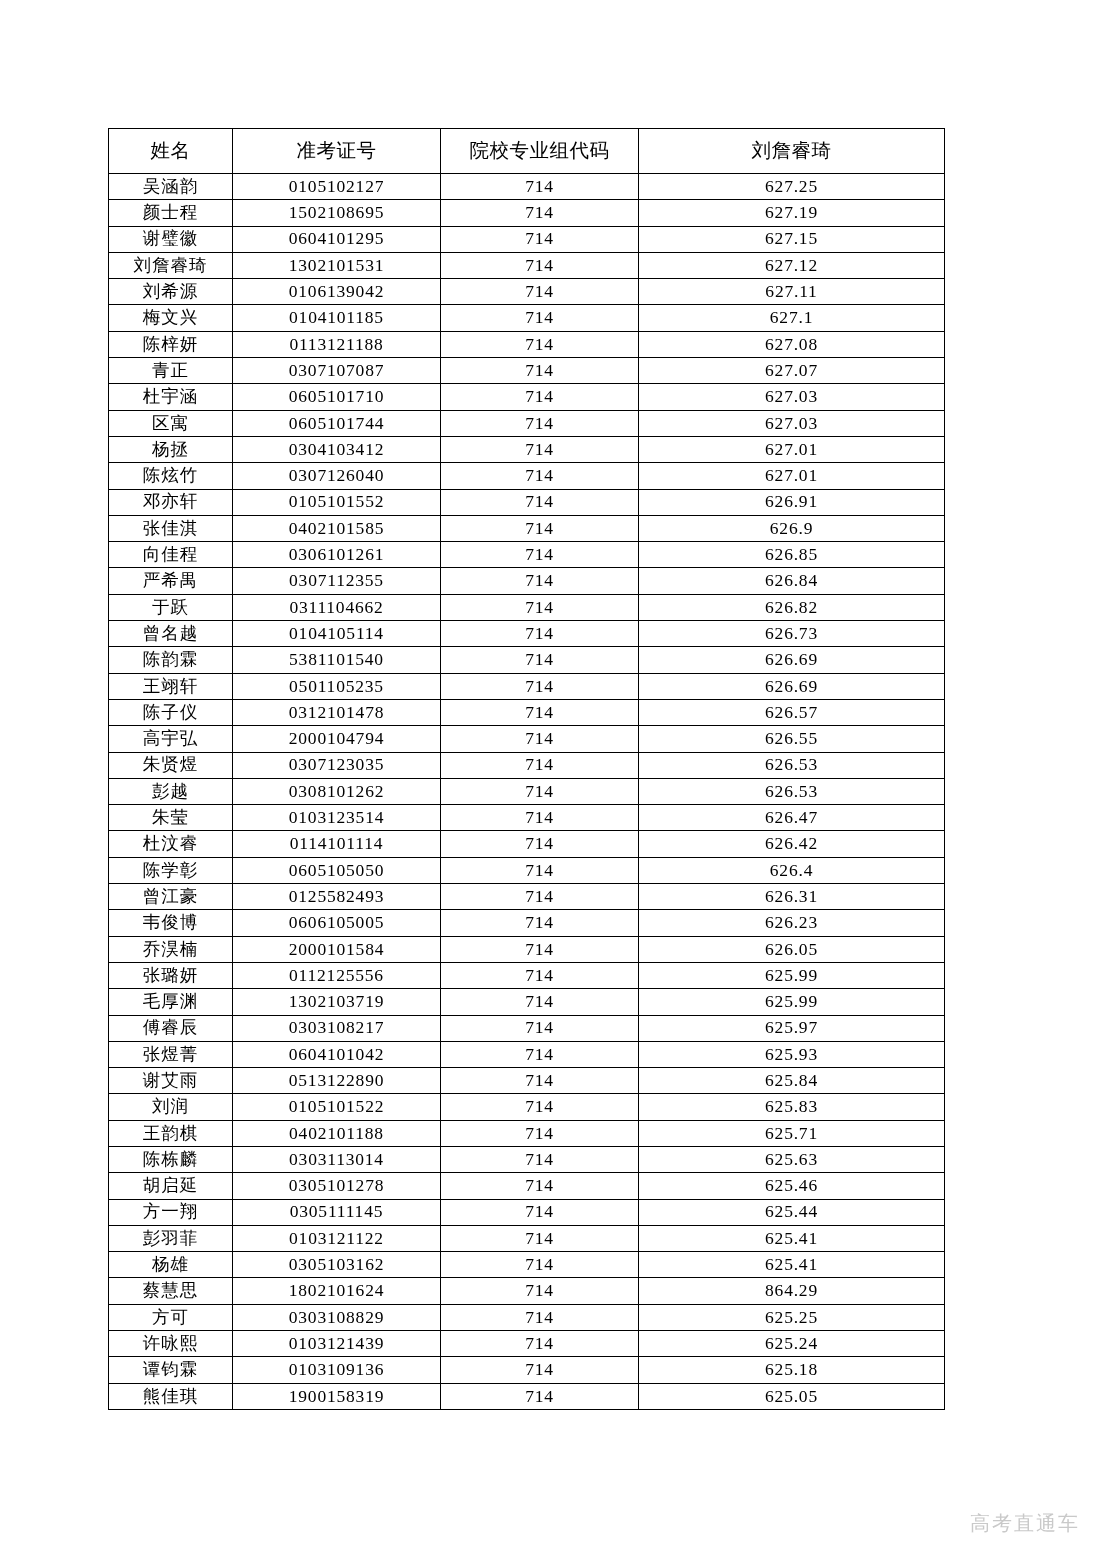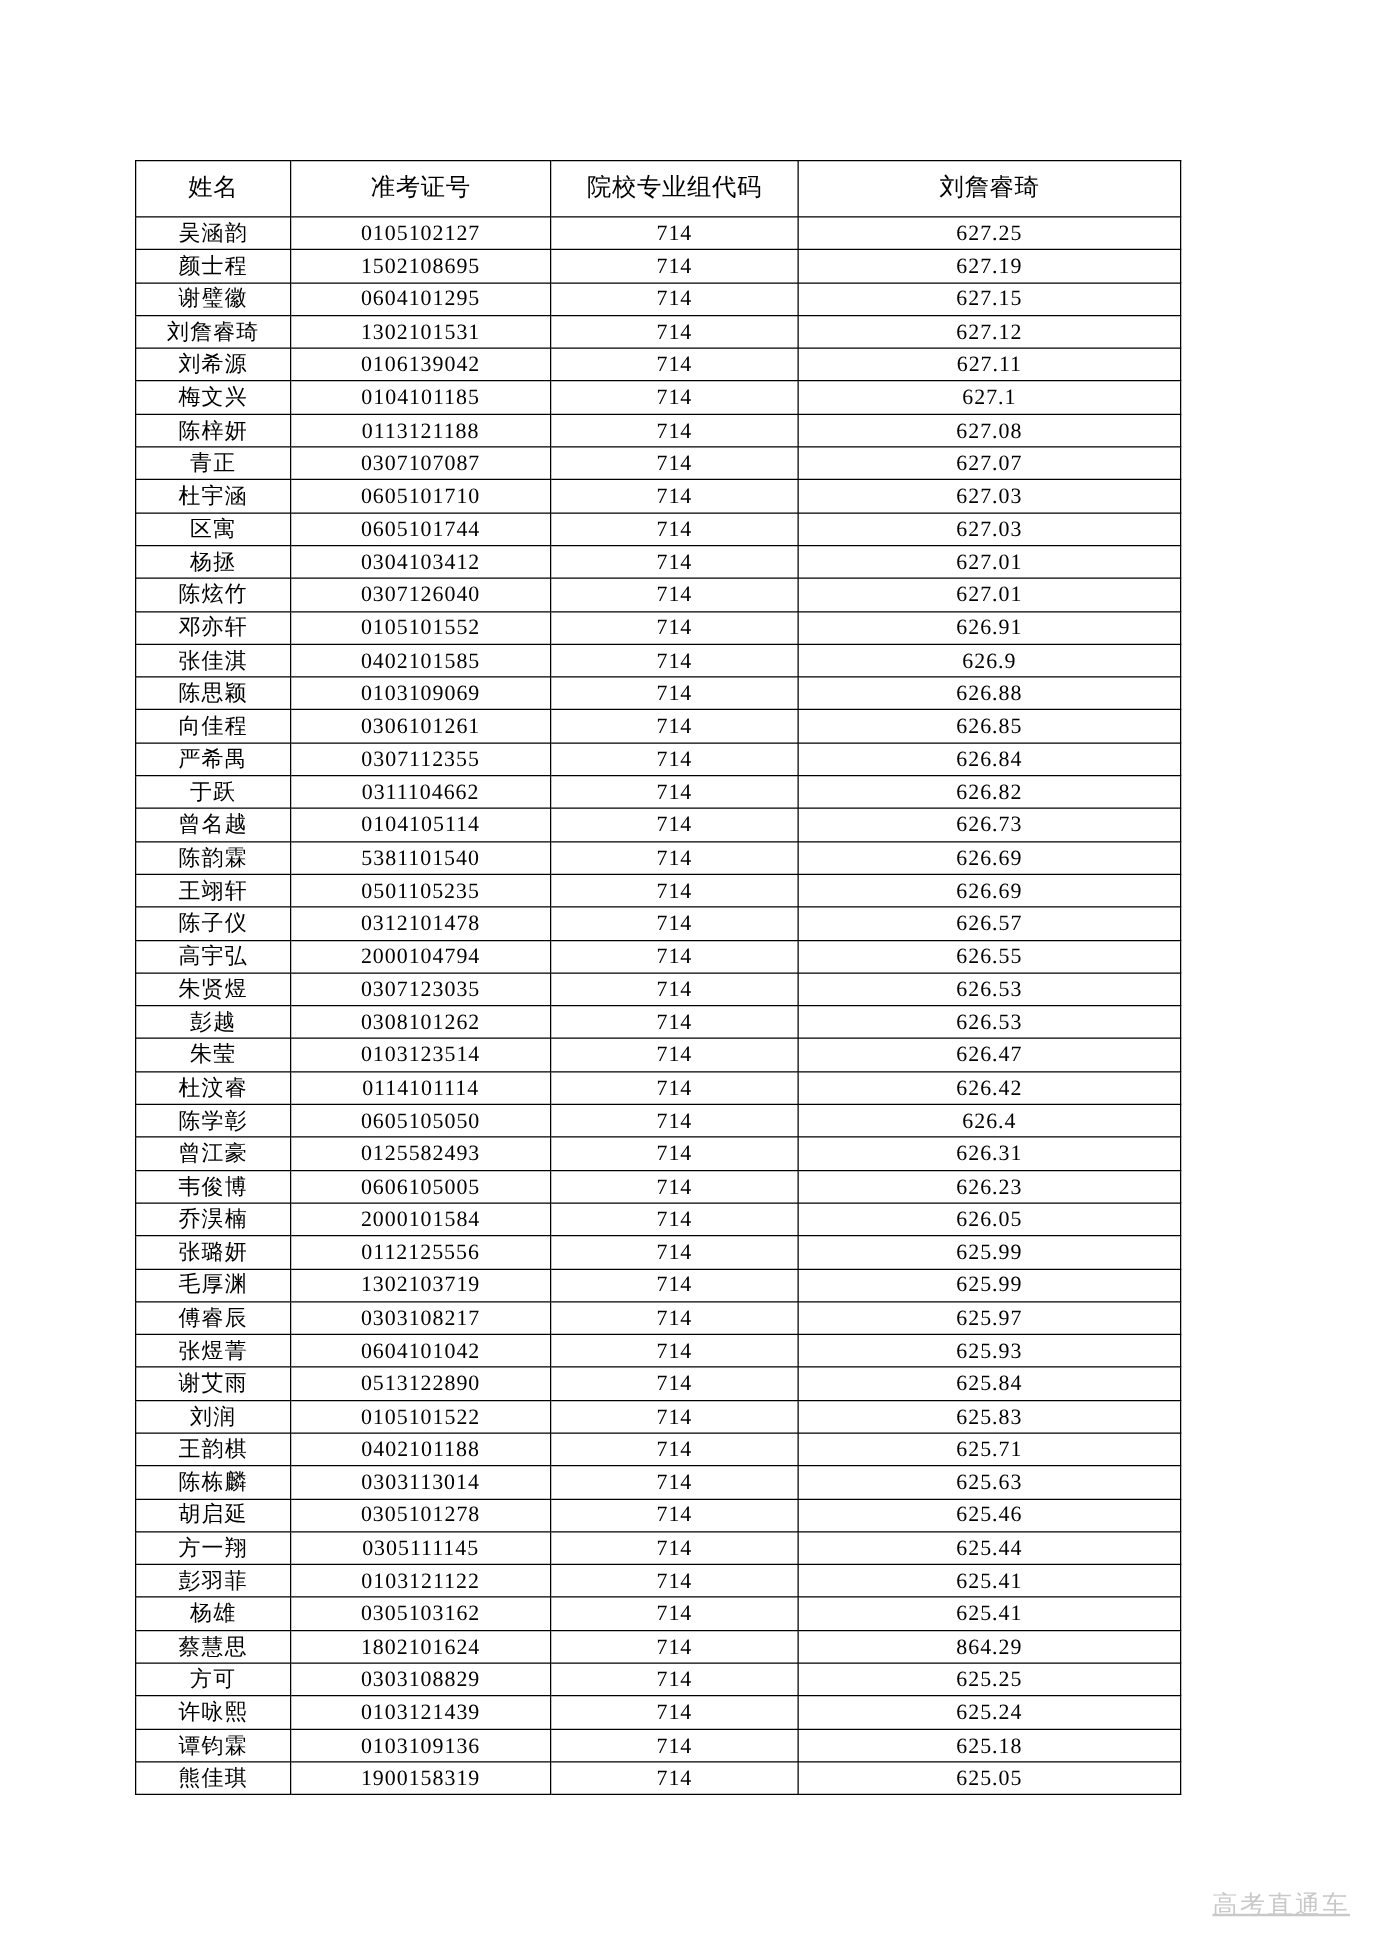--- a/index.html
+++ b/index.html
@@ -70,21 +70,20 @@
 
   #watermark {
     position: absolute;
     right: 22px;
     bottom: 22px;
     font-size: 20px;
     color: #c9c9c9;
     letter-spacing: 2px;
     font-family: "Liberation Sans", "DejaVu Sans", sans-serif;
     white-space: nowrap;
-    text-decoration: underline;
   }
 </style>
 </head>
 <body>
 
 <div id="page">
 
   <table id="score-table">
     <colgroup>
       <col class="c-name">
@@ -179,26 +178,20 @@
           <td class="cell-group">714</td>
           <td class="cell-score">626.91</td>
         </tr>
         <tr>
           <td class="cell-name">张佳淇</td>
           <td class="cell-admit">0402101585</td>
           <td class="cell-group">714</td>
           <td class="cell-score">626.9</td>
         </tr>
         <tr>
-          <td class="cell-name">陈思颖</td>
-          <td class="cell-admit">0103109069</td>
-          <td class="cell-group">714</td>
-          <td class="cell-score">626.88</td>
-        </tr>
-        <tr>
           <td class="cell-name">向佳程</td>
           <td class="cell-admit">0306101261</td>
           <td class="cell-group">714</td>
           <td class="cell-score">626.85</td>
         </tr>
         <tr>
           <td class="cell-name">严希禺</td>
           <td class="cell-admit">0307112355</td>
           <td class="cell-group">714</td>
           <td class="cell-score">626.84</td>

